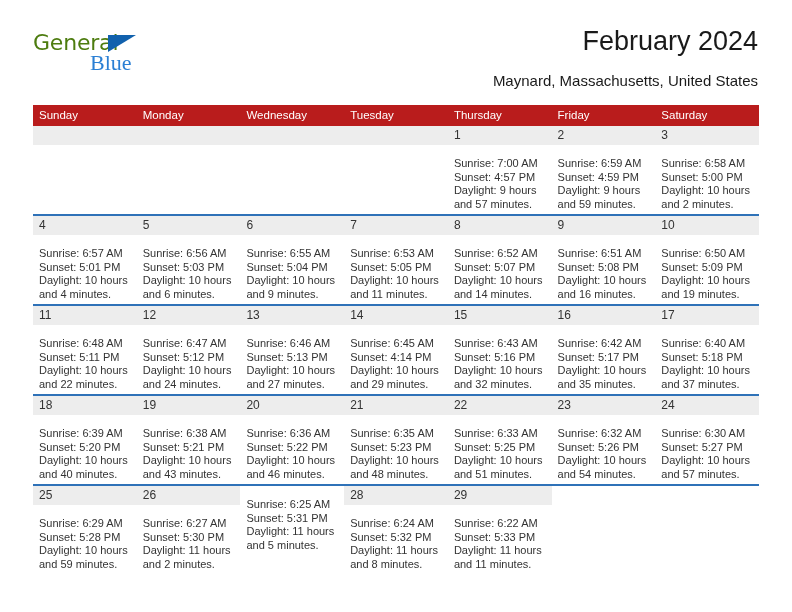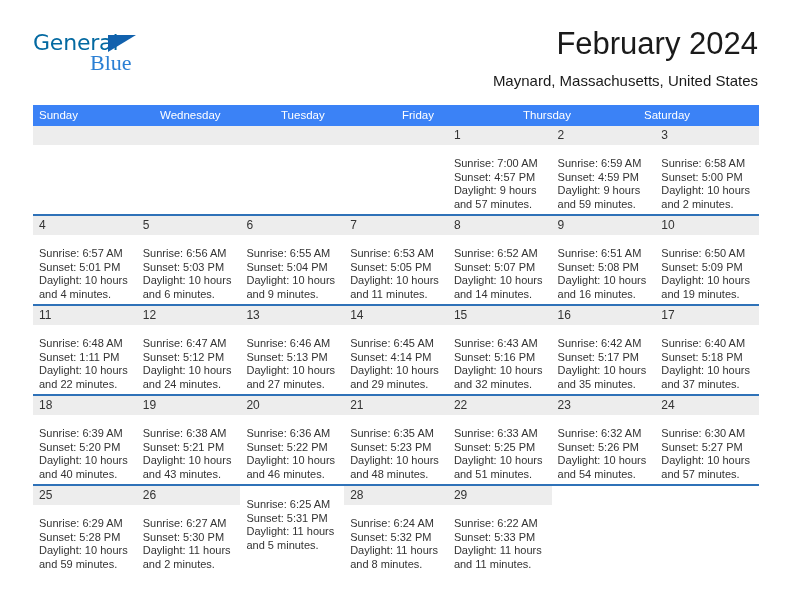--- a/index.html
+++ b/index.html
@@ -35,21 +35,21 @@
     top: 6px;
     width: 180px;
     height: 48px;
   }
   .logo-general {
     position: absolute;
     left: 0;
     top: 0;
     font-size: 22px;
     letter-spacing: -0.2px;
-    color: #0369a1;
+    color: #4d7c0f;
     font-family: "DejaVu Sans", sans-serif;
     font-weight: 400;
     line-height: 22px;
   }
   .logo-tri {
     position: absolute;
     left: 75px;
     top: 3px;
     width: 0;
     height: 0;
@@ -63,21 +63,21 @@
     font-size: 22px;
     color: #2a7fd4;
     font-family: Liberation Serif, serif;
     line-height: 22px;
   }
 
   .title {
     position: absolute;
     right: 0;
     top: 0;
-    font-size: 31px;
+    font-size: 27px;
     color: #1a1a1a;
     text-align: right;
     white-space: nowrap;
     font-weight: 400;
   }
   .subtitle {
     position: absolute;
     right: 0;
     top: 46px;
     font-size: 15px;
@@ -88,21 +88,21 @@
 
   
   .calendar {
     position: absolute;
     left: 33px;
     top: 105px;
     width: 726px;
   }
   .weekday-row {
     display: flex;
-    background: #3b82f6;
+    background: #b91c1c;
     height: 21px;
   }
   .weekday {
     flex: 1 1 0;
     color: #ffffff;
     font-size: 11.5px;
     line-height: 21px;
     padding-left: 6px;
     box-sizing: border-box;
     white-space: nowrap;
@@ -164,24 +164,25 @@
       <span class="logo-tri"></span>
       <span class="logo-blue">Blue</span>
     </div>
     <div class="title">February 2024</div>
     <div class="subtitle">Maynard, Massachusetts, United States</div>
   </div>
 
   <div class="calendar">
     <div class="weekday-row" id="weekday-row">
         <div class="weekday">Sunday</div>
+        <div class="weekday">Monday</div>
         <div class="weekday">Wednesday</div>
         <div class="weekday">Tuesday</div>
+        <div class="weekday">Thursday</div>
         <div class="weekday">Friday</div>
-        <div class="weekday">Thursday</div>
         <div class="weekday">Saturday</div>
       </div>
     <div id="weeks-container">
         <div class="week">
           <div class="week-inner">
             <div class="cell empty">
               <div class="daynum"></div>
             </div>
             <div class="cell empty">
               <div class="daynum"></div>
@@ -277,21 +278,21 @@
               </div>
             </div>
           </div>
         </div>
         <div class="week">
           <div class="week-inner">
             <div class="cell">
               <div class="daynum">11</div>
               <div class="info">
                 <div>Sunrise: 6:48 AM</div>
-                <div>Sunset: 1:11 PM</div>
+                <div>Sunset: 5:11 PM</div>
                 <div class="wrap">Daylight: 10 hours and 22 minutes.</div>
               </div>
             </div>
             <div class="cell">
               <div class="daynum">12</div>
               <div class="info">
                 <div>Sunrise: 6:47 AM</div>
                 <div>Sunset: 5:12 PM</div>
                 <div class="wrap">Daylight: 10 hours and 24 minutes.</div>
               </div>

